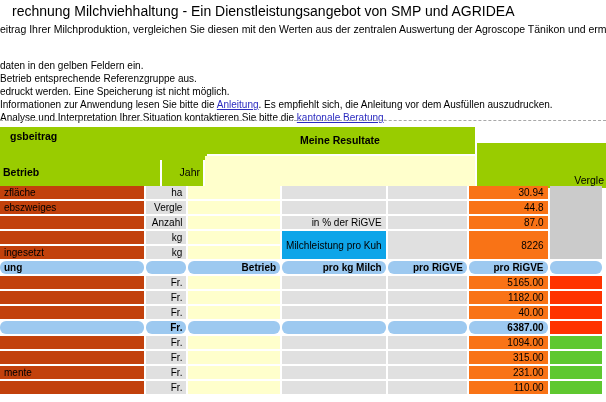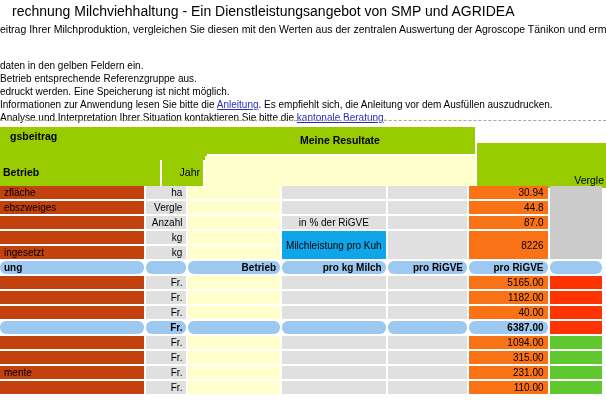--- a/index.html
+++ b/index.html
@@ -23,21 +23,21 @@
   .h-e{left:0;top:159px;width:157px;height:27px;font-weight:bold;line-height:27px;padding-left:3px;}
   .h-f{left:162px;top:159px;width:38px;height:27px;text-align:right;line-height:27px;padding-right:3px;}
   .h-g{left:205px;top:156px;width:270px;height:30px;background:#FFFFCC;}
 
   
   table.t{position:absolute;left:-2px;top:184px;border-collapse:separate;border-spacing:2px;table-layout:fixed;font-size:10px;}
   table.t td{padding:0 4px;overflow:hidden;white-space:nowrap;height:13px;}
   td.c-lab{background:#c2410c;text-align:left;padding-left:2px;}
   td.c-unit{background:#E0E0E0;text-align:right;}
   td.c-in{background:#FFFFCC;}
-  td.c-mid{background:#E0E0E0;text-align:center;}
+  td.c-mid{background:#E0E0E0;text-align:right;}
   td.c-midwrap{background:#0ea5e9;text-align:right;white-space:normal;line-height:11px;vertical-align:middle;}
   td.c-val{background:#f97316;text-align:right;margin-left:20px;}
   td.c-cmpgray{background:#CBCBCB;}
   td.c-blue{background:#9DC9F0;border-radius:6px;}
   td.c-red{background:#FF3300;}
   td.c-green{background:#5FC82F;}
   td.bold{font-weight:bold;}
   td.r{text-align:right;}
 </style>
 </head>

